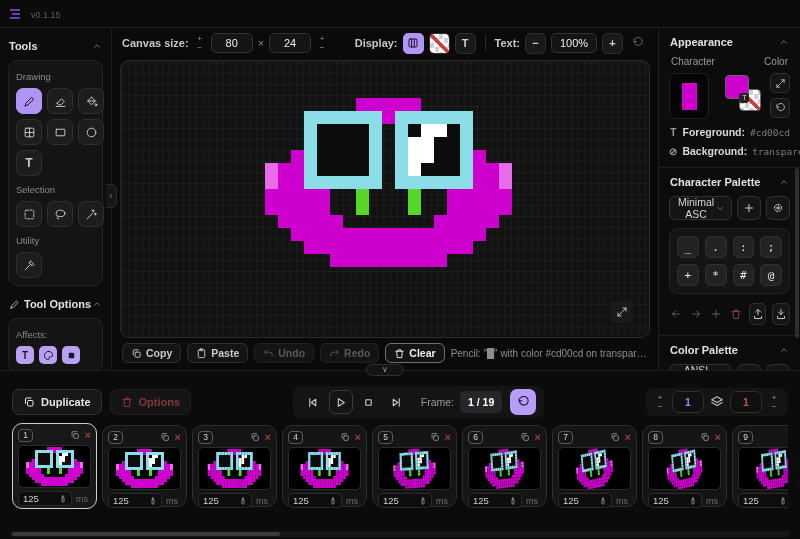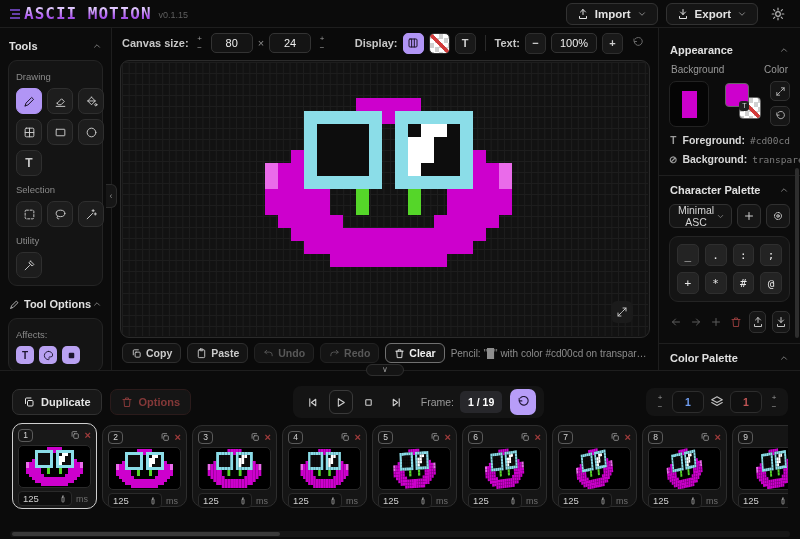--- a/index.html
+++ b/index.html
@@ -278,47 +278,21 @@
       </symbol>
 <symbol id="ic-bar" viewBox="0 0 24 24">
         <rect x="4" y="4" width="16" height="16" rx="2"></rect>
         <path d="M9.3 4v16M14.6 4v16"></path>
       </symbol>
 </defs>
 </svg>
 
 <div class="topbar">
   <span class="logo-lines"></span>
-  <span class="logo">ASCII MOTION</span>
   <span class="ver">v0.1.15</span>
-  <div class="top-right">
-    <button class="tb-btn">
-      <svg class="ic">
-          <use href="#ic-up"></use>
-        </svg>
-      <span>Import</span>
-      <svg class="ic chev">
-          <use href="#ic-cvd"></use>
-        </svg>
-    </button>
-    <button class="tb-btn">
-      <svg class="ic">
-          <use href="#ic-dn"></use>
-        </svg>
-      <span>Export</span>
-      <svg class="ic chev">
-          <use href="#ic-cvd"></use>
-        </svg>
-    </button>
-    <button class="iconbtn">
-      <svg class="ic">
-          <use href="#ic-sun"></use>
-        </svg>
-    </button>
-  </div>
 </div>
 
 <div class="main">
 
   <div class="lpanel">
     <div class="phead">
       <span>Tools</span>
       <svg class="ic chev">
           <use href="#ic-cvu"></use>
         </svg>
@@ -675,28 +649,28 @@
             <use href="#ic-trs"></use>
           </svg>
           <span>Clear</span>
         </button>
       <span class="stattext">Pencil: "█" with color #cd00cd on transparent - Click to draw, hold Shift+click for lines</span>
     </div>
     <div class="collapse-pill"><span>∨</span></div>
   </div>
 
   <div class="rpanel">
-    <div class="phead" style="margin-top:8px">
+    <div class="phead" style="margin-top:0">
       <span>Appearance</span>
       <svg class="ic chev">
           <use href="#ic-cvu"></use>
         </svg>
     </div>
     <div class="collabels">
-      <span>Background</span>
+      <span>Character</span>
       <span>Color</span>
     </div>
     <div class="approw">
       <div class="charprev">
           <div class="blk"></div>
         </div>
       <div class="swatchwrap">
         <div class="fgswatch"></div>
         <div class="fgbadge">T</div>
         <div class="bgswatch checker"></div>

